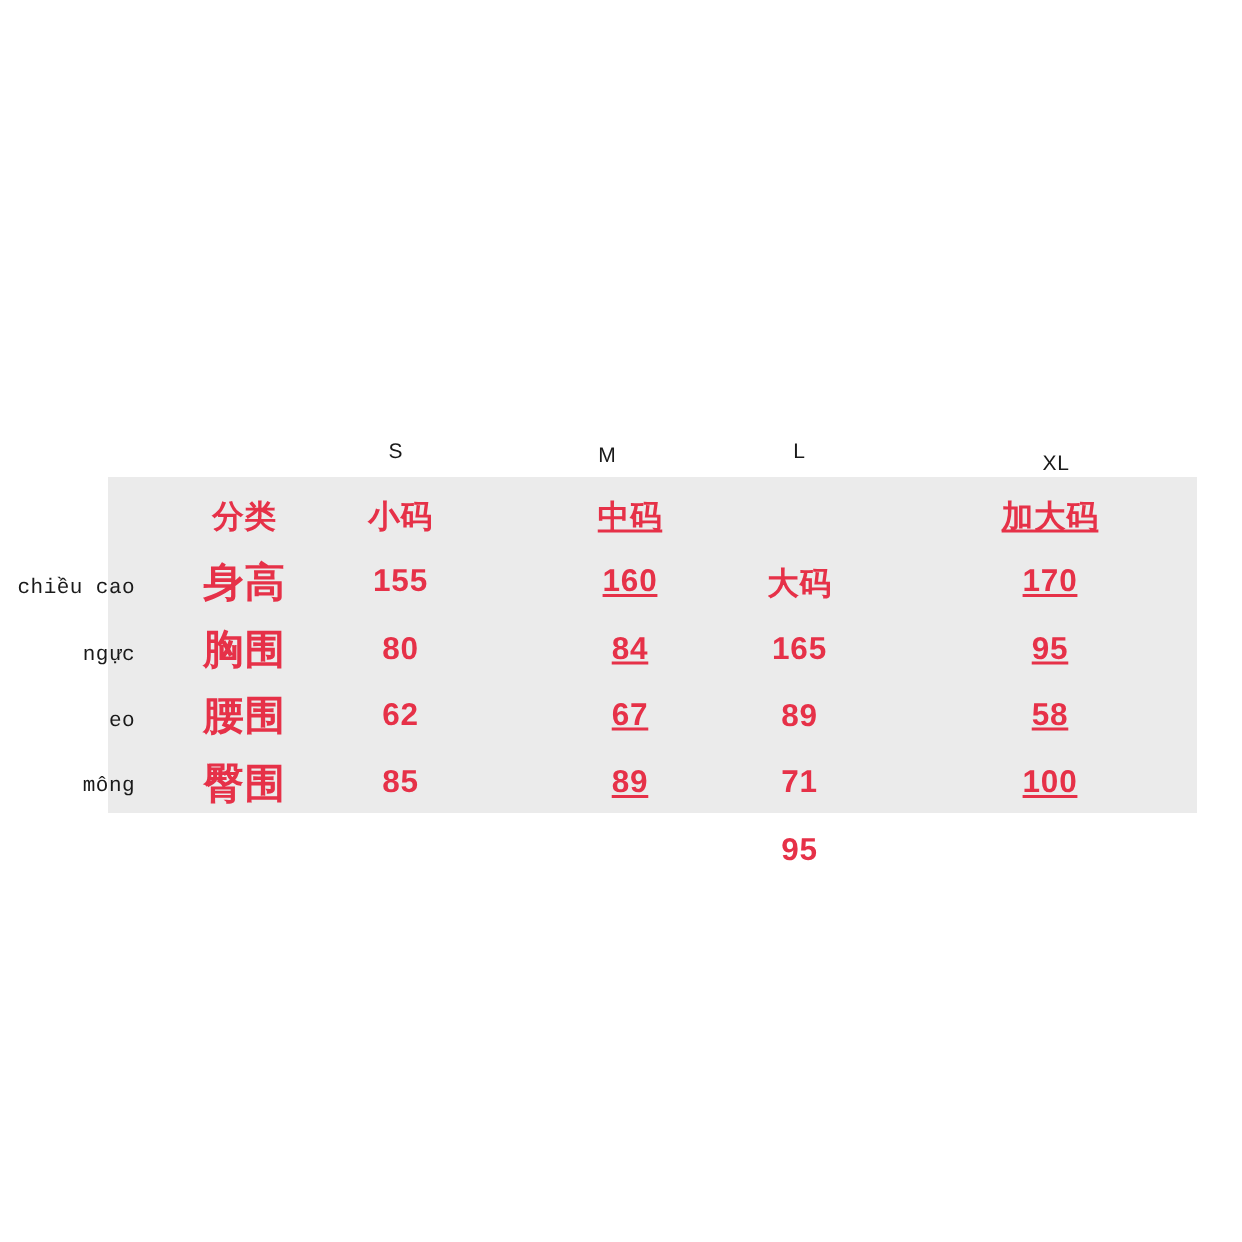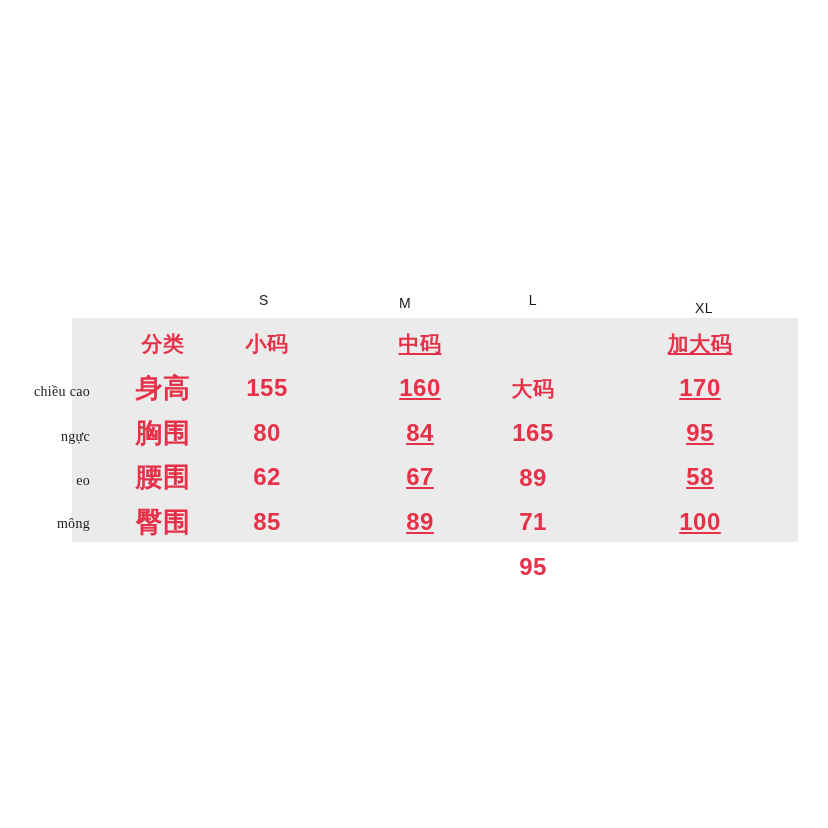--- a/index.html
+++ b/index.html
@@ -49,21 +49,21 @@
   .size-code.m  { left: 405px; top: 295px; }
   .size-code.l  { left: 533px; top: 292px; }
   .size-code.xl { left: 704px; top: 300px; }
 
   
   .vi-label {
     position: absolute;
     color: #1a1a1a;
     font-size: 14px;
     font-weight: 400;
-    font-family: Liberation Serif, serif;
+    font-family: Liberation Mono, monospace;
     white-space: nowrap;
     text-align: right;
     right: 738px;           
     transform: translateY(-50%);
     letter-spacing: 0.3px;
   }
   .vi-label.r0 { top: 392px; }
   .vi-label.r1 { top: 437px; }
   .vi-label.r2 { top: 481px; }
   .vi-label.r3 { top: 524px; }
@@ -80,21 +80,21 @@
   }
   .cell.hdr {
     font-size: 21px;
     letter-spacing: 0.5px;
   }
   .cell.rowhdr {
     font-size: 27px;
     letter-spacing: 0.5px;
   }
   .cell.val {
-    font-size: 24px;
+    font-size: 21px;
     letter-spacing: 0.5px;
   }
 
   
   .c0 { left: 135px; margin-left: 28px; }
   .c1 { left: 267px; }
   .c2 { left: 420px; text-decoration: underline; }
   .c3 { left: 533px; margin-top: 45px; }
   .c4 { left: 700px; text-decoration: underline; }
 

